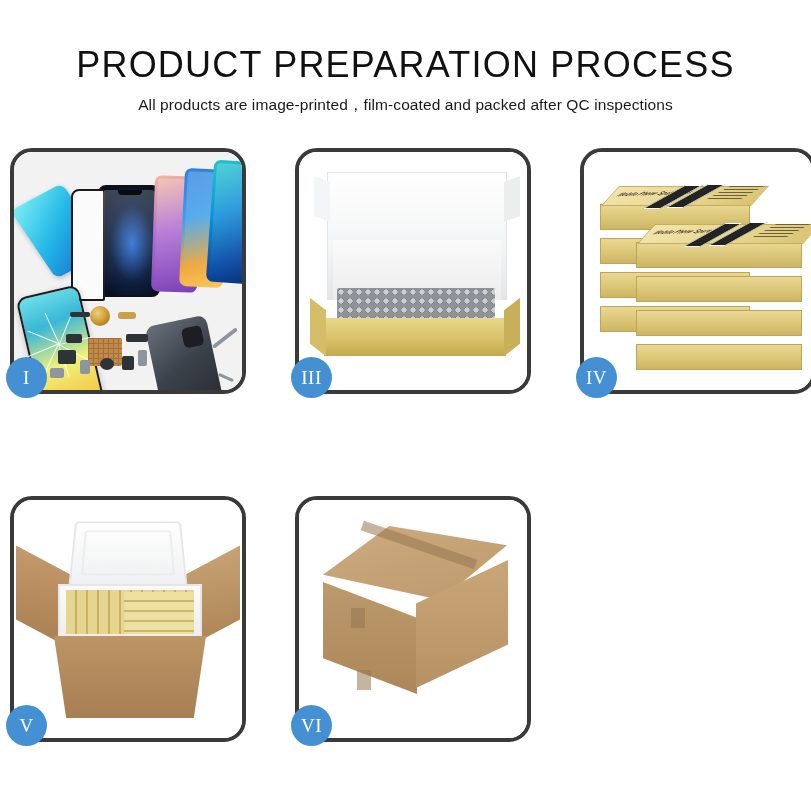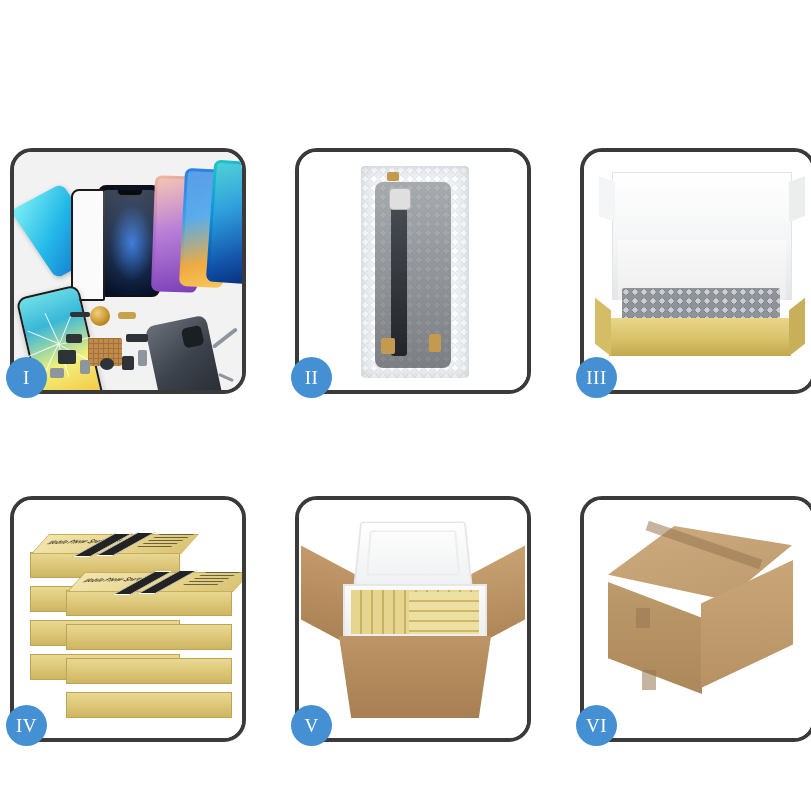--- a/index.html
+++ b/index.html
@@ -267,20 +267,24 @@
   }
   .tape {
     position: absolute; background: rgba(150,118,82,.55);
   }
 </style>
 </head>
 <body>
 
 <div class="page">
 
+  <div class="header">
+    <div class="title">PRODUCT PREPARATION PROCESS</div>
+    <div class="subtitle">All products are image-printed，film-coated and packed after QC inspections</div>
+  </div>
 
   <div class="grid">
 
     <div class="panel">
       <div class="panel-inner p1">
         <div class="ph a"></div>
         <div class="ph b">
             <div class="scr"></div>
           </div>
         <div class="ph c">
@@ -316,32 +320,20 @@
         <div class="part" style="left:86px;top:206px;width:14px;height:12px;border-radius:50%"></div>
         <div class="part" style="left:108px;top:204px;width:12px;height:14px"></div>
         <div class="part lt" style="left:124px;top:198px;width:9px;height:16px"></div>
         <div class="part lt" style="left:36px;top:216px;width:14px;height:10px"></div>
         <div class="part lt" style="left:196px;top:184px;width:30px;height:4px;transform:rotate(-38deg)"></div>
         <div class="part lt" style="left:204px;top:224px;width:16px;height:3px;transform:rotate(24deg)"></div>
       </div>
       <div class="badge">I</div>
     </div>
 
-    <div class="panel">
-      <div class="panel-inner p2">
-        <div class="bubblebag">
-          <div class="screenghost"></div>
-          <div class="flexpart"></div>
-          <div class="goldclip" style="left:26px;top:6px;width:12px;height:9px"></div>
-          <div class="goldclip" style="left:20px;top:172px;width:14px;height:16px"></div>
-          <div class="goldclip" style="left:68px;top:168px;width:12px;height:18px"></div>
-        </div>
-      </div>
-      <div class="badge">II</div>
-    </div>
 
     <div class="panel">
       <div class="panel-inner p3">
         <div class="lid3"></div>
         <div class="foam3"></div>
         <div class="grey3"></div>
         <div class="tray3"></div>
       </div>
       <div class="badge">III</div>
     </div>

